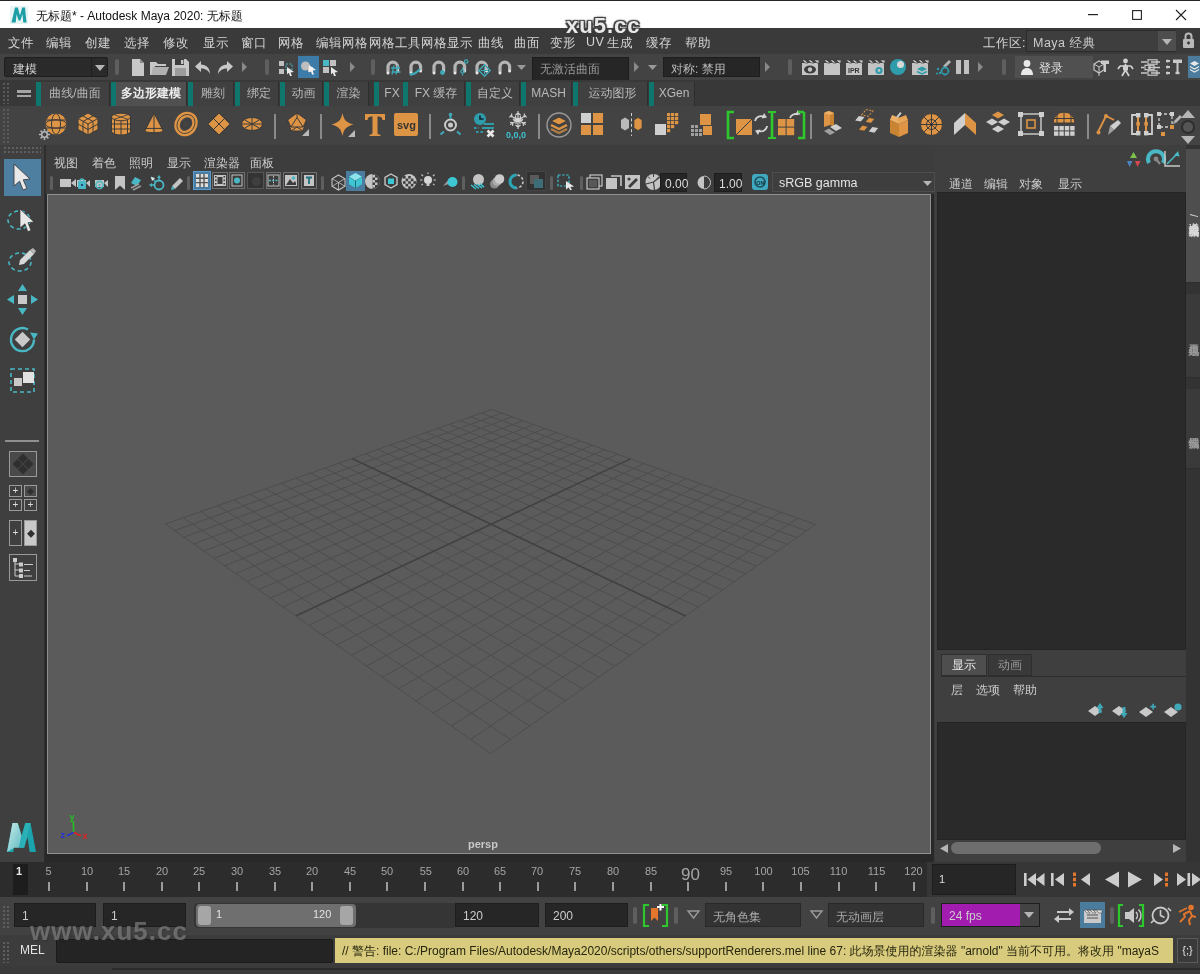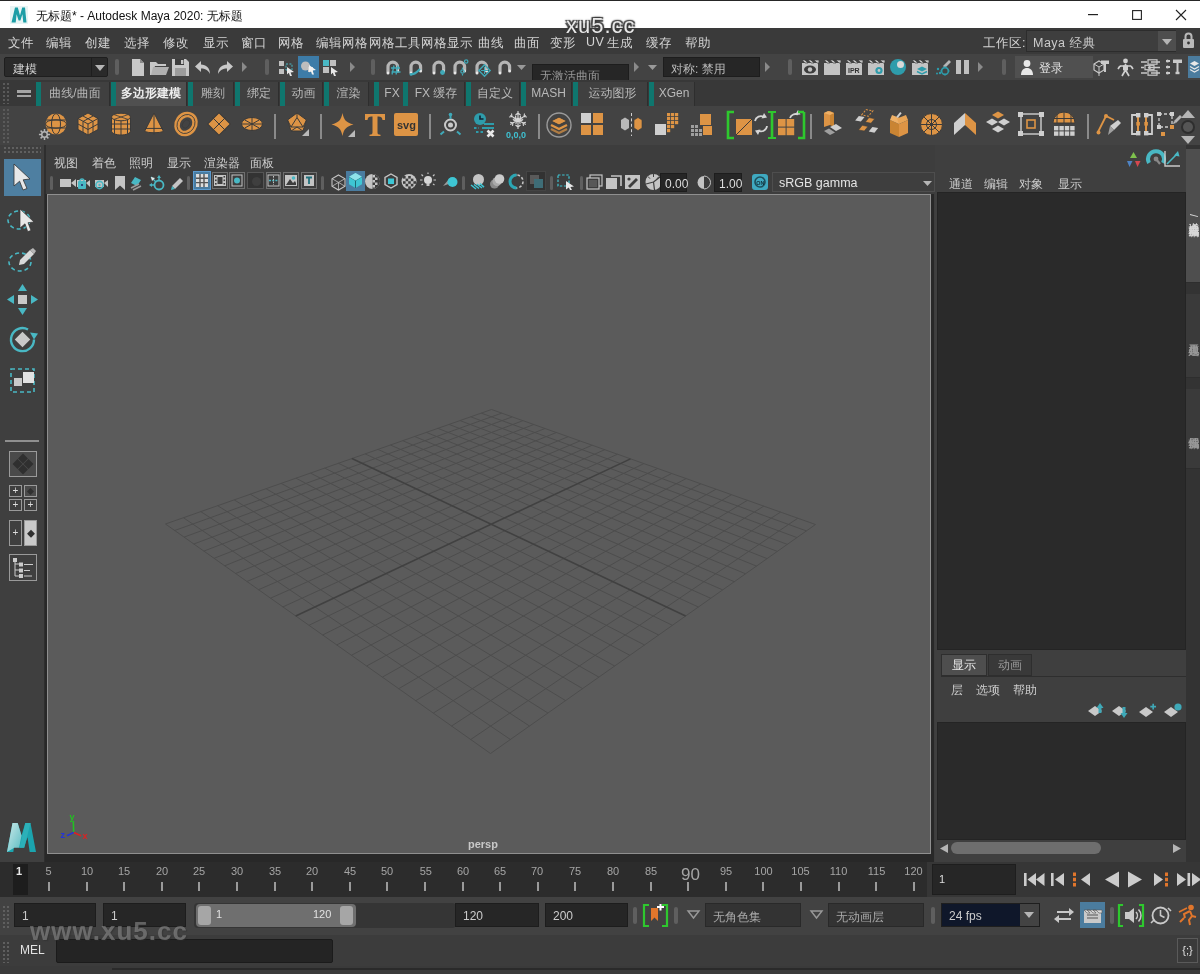--- a/index.html
+++ b/index.html
@@ -163,21 +163,21 @@
       <path d="M8 11.5h7M11.5 8v7" stroke="#3fa9b8" stroke-width="1"></path>
     </svg>
   <svg class="snp" style="left:496px;top:5px" width="17" height="17" viewBox="0 0 17 17">
       <path d="M4 13.5V8a4.8 4.8 0 0 1 9.6 0v3.5" fill="none" stroke="#b5b5b5" stroke-width="3.2"></path>
       <circle cx="4" cy="14" r="1.5" fill="#e8e8e8"></circle>
       <circle cx="13.6" cy="12" r="1.5" fill="#e8e8e8"></circle>
     </svg>
   <svg style="left:517px;top:11px" width="9" height="5">
       <polygon points="0,0 9,0 4.5,5" fill="#999"></polygon>
     </svg>
-  <div class="fld" style="left:532px;top:10px;width:97px;height:28px">
+  <div class="fld" style="left:532px;top:3px;width:97px;height:28px">
       <span style="position:absolute;left:7px;top:3px;color:#999">无激活曲面</span>
     </div>
   <svg style="left:634px;top:8px" width="5" height="10" viewBox="0 0 5 10">
       <polygon points="0,0 5,5 0,10" fill="#8a8a8a"></polygon>
     </svg>
   <svg style="left:648px;top:11px" width="9" height="5">
       <polygon points="0,0 9,0 4.5,5" fill="#999"></polygon>
     </svg>
   <div class="fld" style="left:663px;top:3px;width:97px;height:20px">
       <span style="position:absolute;left:7px;top:3px;color:#bbb">对称: 禁用</span>
@@ -1047,21 +1047,21 @@
   <div class="abs" style="left:705px;top:6px;width:96px;height:24px;background:#333;border:1px solid #292929">
       <span style="position:absolute;left:7px;top:5px;color:#aaa">无角色集</span>
     </div>
   <svg style="left:811px;top:14px" width="11" height="7">
       <polygon points="0,0 11,0 5.5,7" fill="none" stroke="#999" stroke-width="1.4"></polygon>
     </svg>
   <div class="abs" style="left:828px;top:6px;width:96px;height:24px;background:#333;border:1px solid #292929">
       <span style="position:absolute;left:7px;top:5px;color:#aaa">无动画层</span>
     </div>
   <div class="grip" style="left:931px;top:10px;height:17px"></div>
-  <div class="abs" style="left:941px;top:6px;width:99px;height:24px;background:#0f172a;border:1px solid #1e1e1e">
+  <div class="abs" style="left:941px;top:6px;width:99px;height:24px;background:#a21caf;border:1px solid #1e1e1e">
     <span style="position:absolute;left:7px;top:5px;color:#ccc">24 fps</span>
     <div class="abs" style="left:78px;top:0;width:19px;height:22px;background:#434343">
         <svg style="left:4px;top:8px" width="10" height="6">
           <polygon points="0,0 10,0 5,6" fill="#b5b5b5"></polygon>
         </svg>
       </div>
   </div>
   <svg style="left:1053px;top:9px" width="22" height="18" viewBox="0 0 22 18">
       <path d="M4 6h12M6 13h12" fill="none" stroke="#c9c9c9" stroke-width="2"></path>
       <polygon points="16,2 21,6 16,10" fill="#c9c9c9"></polygon>
@@ -1088,20 +1088,23 @@
       <circle cx="14" cy="3.5" r="2.8" fill="#e1762c"></circle>
       <path d="M13 7L7 10l1 4M13 7l2 5-3 4 1 5M7 14l-4 4M15 12l4 1" fill="none" stroke="#e1762c" stroke-width="2"></path>
       <path d="M2 8l8-4" stroke="#e1762c" stroke-width="1.6"></path>
     </svg>
 </div>
 
 <div class="abs" id="melrow" style="left:0;top:935px;width:1200px;height:31px;background:#3c3c3c">
   <div class="abs" style="left:2px;top:6px;width:7px;height:22px;background-image:radial-gradient(circle,#5f5f5f 1px,transparent 1.2px);background-size:4px 4px"></div>
     <div class="abs" style="left:20px;top:8px;color:#e2e2e2;font-size:12px">MEL</div>
   <div class="abs" style="left:56px;top:4px;width:277px;height:24px;background:#242424;border:1px solid #1b1b1b;border-radius:2px"></div>
+  <div class="abs" style="left:335px;top:3px;width:838px;height:25px;background:#d9cb7d;overflow:hidden;white-space:nowrap">
+      <span style="position:absolute;left:7px;top:5px;color:#26260f;font-size:12px">// 警告: file: C:/Program Files/Autodesk/Maya2020/scripts/others/supportRenderers.mel line 67: 此场景使用的渲染器 "arnold" 当前不可用。将改用 "mayaS</span>
+    </div>
   <div class="abs" style="left:1177px;top:3px;width:21px;height:25px;background:#3a3a3a;border:1px solid #5a5a5a;color:#e0e0e0;font-size:11px;text-align:center;line-height:23px">{;}</div>
 </div>
 <div class="abs" style="left:0;top:966px;width:1200px;height:8px;background:#3a3a3a">
     <div class="abs" style="left:112px;top:2px;width:1088px;height:2px;background:#2a2a2a"></div>
   </div>
 
-<div class="abs" style="left:566px;top:13px;font-size:22px;font-weight:normal;letter-spacing:1px;color:#e9e9e9;text-shadow:-1.5px -1.5px 1px #3c3c3c,1.5px -1.5px 1px #3c3c3c,-1.5px 1.5px 1px #3c3c3c,1.5px 1.5px 1px #3c3c3c,0 0 3px #333;z-index:50">xu5.cc</div>
+<div class="abs" style="left:566px;top:13px;font-size:22px;font-weight:bold;letter-spacing:1px;color:#e9e9e9;text-shadow:-1.5px -1.5px 1px #3c3c3c,1.5px -1.5px 1px #3c3c3c,-1.5px 1.5px 1px #3c3c3c,1.5px 1.5px 1px #3c3c3c,0 0 3px #333;z-index:50">xu5.cc</div>
 <div class="abs" style="left:30px;top:916px;font-size:26px;font-weight:bold;letter-spacing:1px;color:rgba(158,158,158,.5);text-shadow:1px 1px 1px rgba(45,45,45,.5);z-index:50">www.xu5.cc</div>
 
 </body></html>

